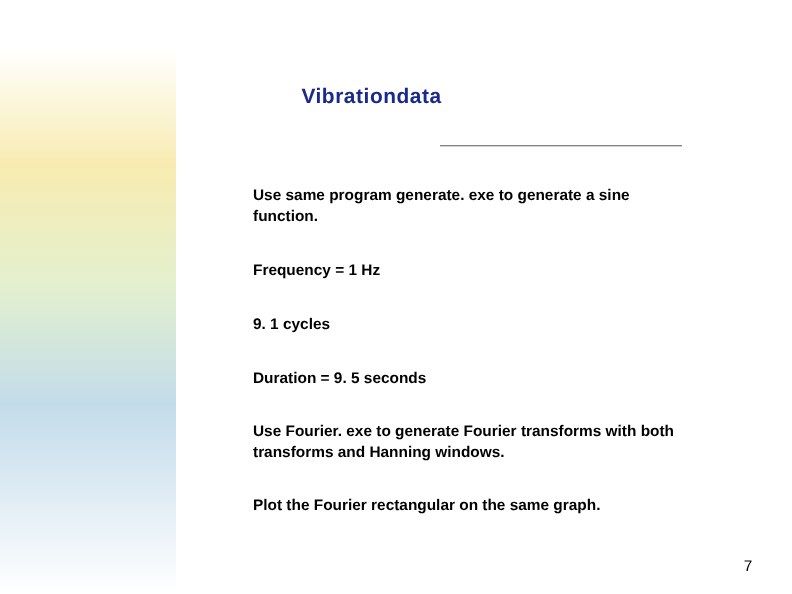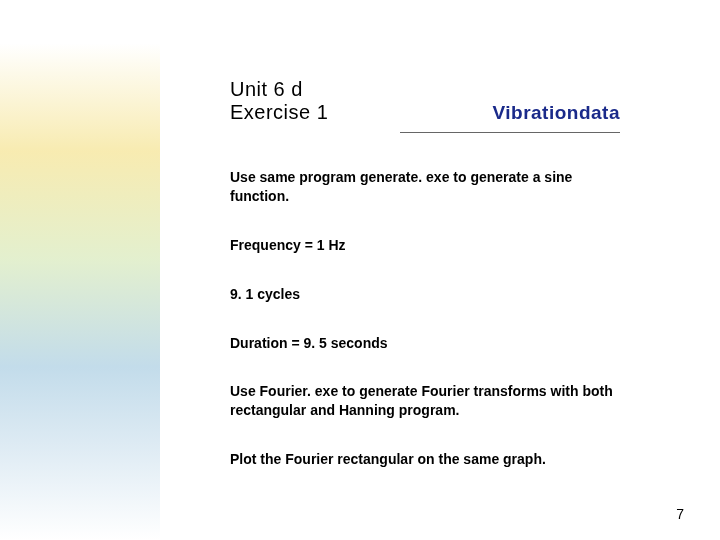--- a/index.html
+++ b/index.html
@@ -88,32 +88,28 @@
       color: #000;
     }
   </style>
 </head>
 <body>
 
 <div class="bg-gradient"></div>
 
 <div class="slide">
   <div class="header">
-    <div class="title-block">
-      <div class="title-line1">Unit 6 d</div>
-      <div class="title-line2">Exercise 1</div>
-    </div>
     <div class="brand">Vibrationdata</div>
   </div>
 
   <div class="hr"></div>
 
   <div class="content">
     <p>Use same program generate. exe to generate a sine function.</p>
     <p>Frequency = 1 Hz</p>
     <p>9. 1 cycles</p>
     <p>Duration = 9. 5 seconds</p>
-    <p>Use Fourier. exe to generate Fourier transforms with both rectangular and Hanning program.</p>
+    <p>Use Fourier. exe to generate Fourier transforms with both transforms and Hanning windows.</p>
     <p>Plot the Fourier rectangular on the same graph.</p>
   </div>
 
   <div class="page-num">7</div>
 </div>
 
 </body></html>

